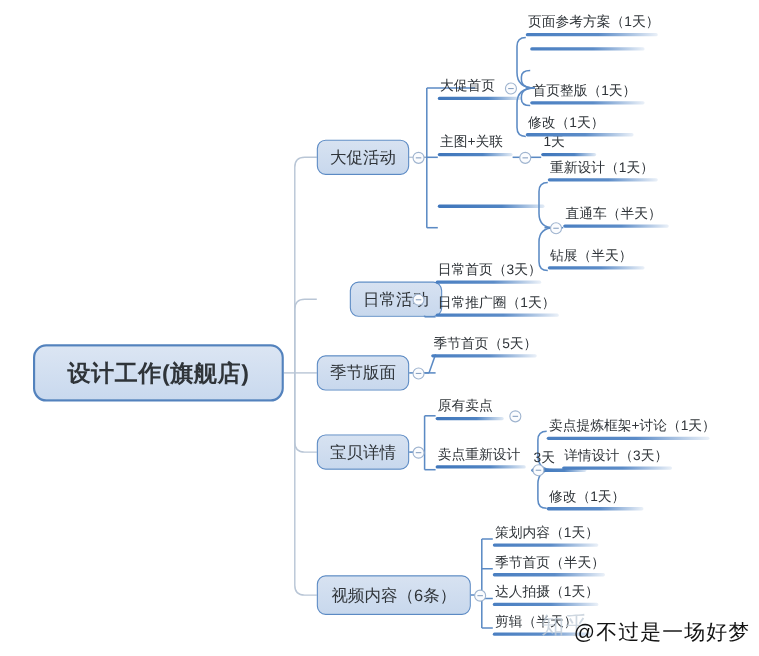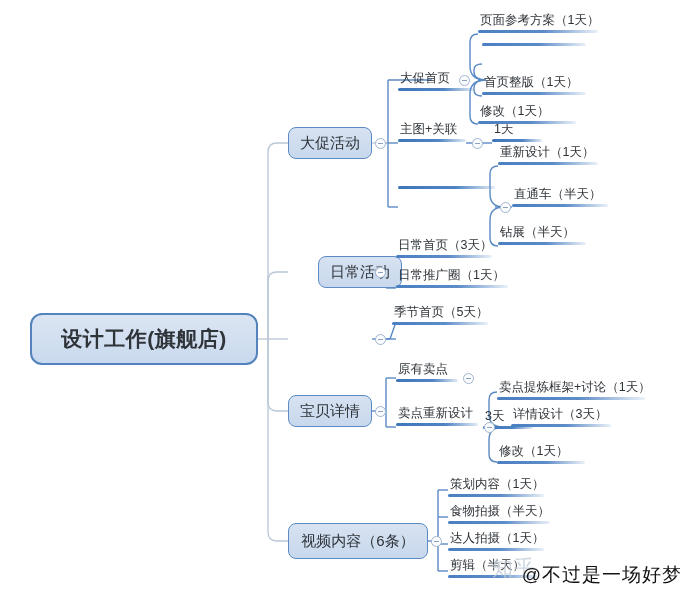--- a/index.html
+++ b/index.html
@@ -215,20 +215,23 @@
   <div class="node-box level2" style="left:288px; top:127px; width:84px; height:32px;">
     <span>大促活动</span>
   </div>
   <div class="toggle" style="left:375px; top:138px;"></div>
 
   <div class="node-box level2" style="left:288px; top:256px; width:84px; height:32px;margin-left:30px;">
     <span>日常活动</span>
   </div>
   <div class="toggle" style="left:375px; top:267px;"></div>
 
+  <div class="node-box level2" style="left:288px; top:323px; width:84px; height:32px;">
+    <span>季节版面</span>
+  </div>
   <div class="toggle" style="left:375px; top:334px;"></div>
 
   <div class="node-box level2" style="left:288px; top:395px; width:84px; height:32px;">
     <span>宝贝详情</span>
   </div>
   <div class="toggle" style="left:375px; top:406px;"></div>
 
   <div class="node-box level2" style="left:288px; top:523px; width:140px; height:36px;">
     <span>视频内容（6条）</span>
   </div>
@@ -325,21 +328,21 @@
   <div class="node-line" style="left:497px; top:444px; width:88px;">
     <span class="txt">修改（1天）</span>
     <span class="rule"></span>
   </div>
 
   <div class="node-line" style="left:448px; top:477px; width:96px;">
     <span class="txt">策划内容（1天）</span>
     <span class="rule"></span>
   </div>
   <div class="node-line" style="left:448px; top:504px; width:102px;">
-    <span class="txt">食物拍摄（半天）</span>
+    <span class="txt">季节首页（半天）</span>
     <span class="rule"></span>
   </div>
   <div class="node-line" style="left:448px; top:531px; width:96px;">
     <span class="txt">达人拍摄（1天）</span>
     <span class="rule"></span>
   </div>
   <div class="node-line" style="left:448px; top:558px; width:90px;">
     <span class="txt">剪辑（半天）</span>
     <span class="rule"></span>
   </div>

